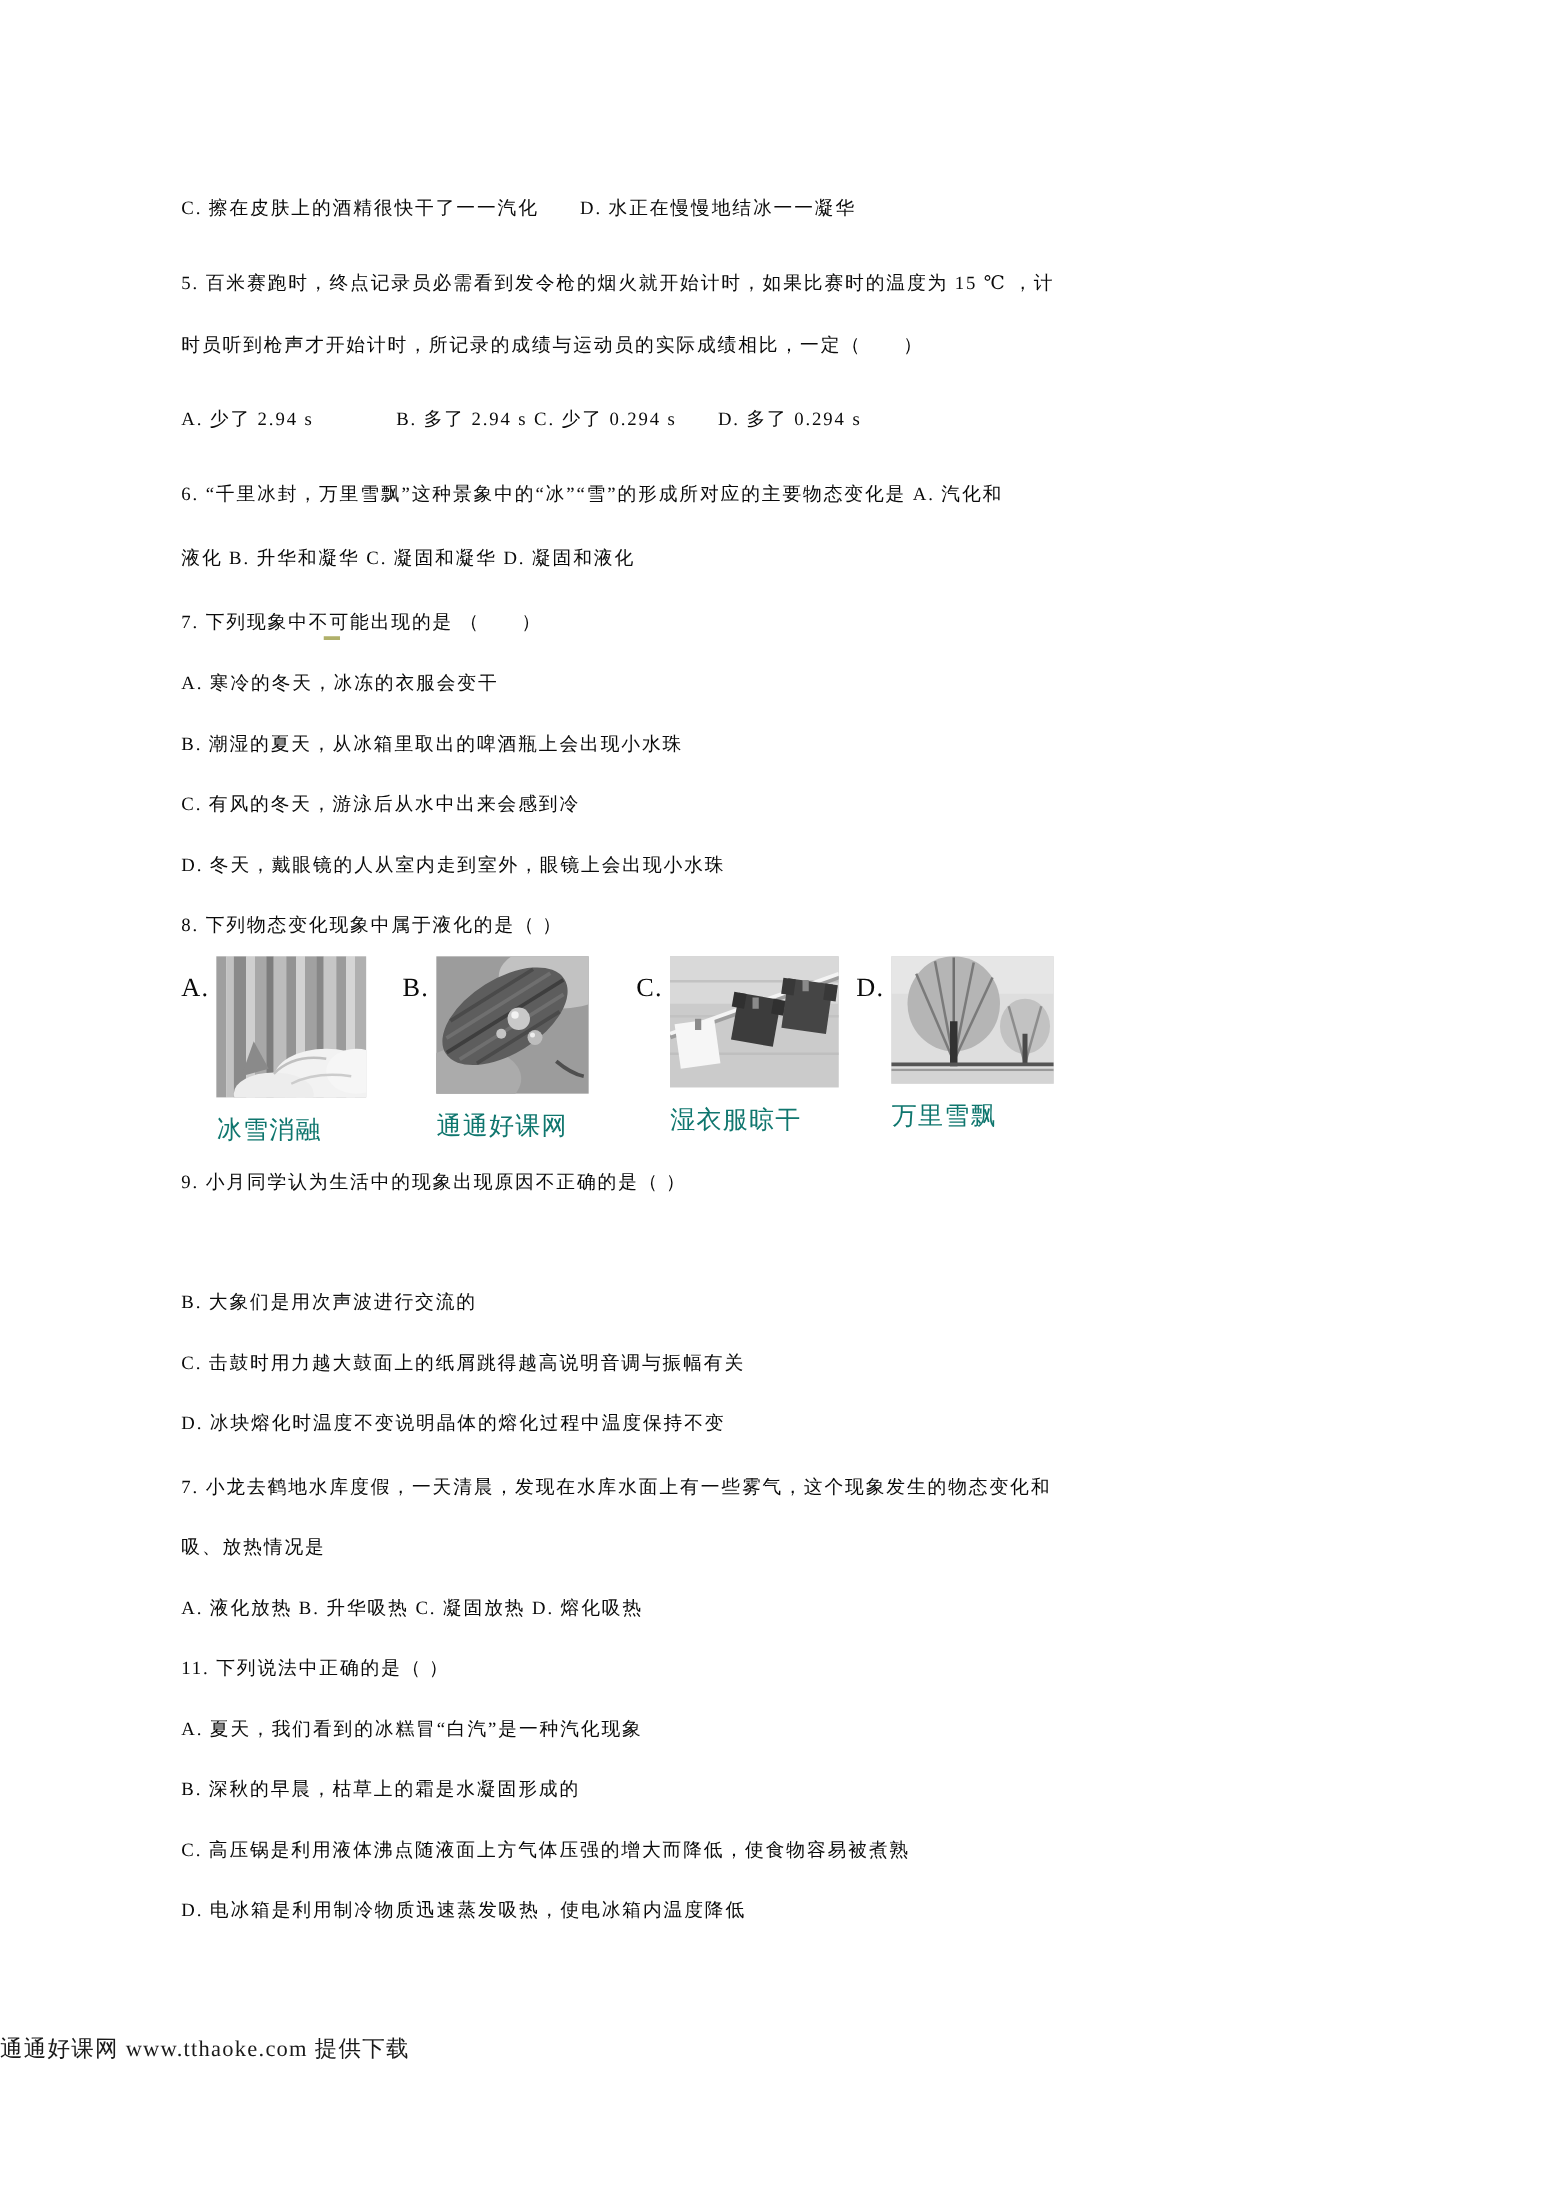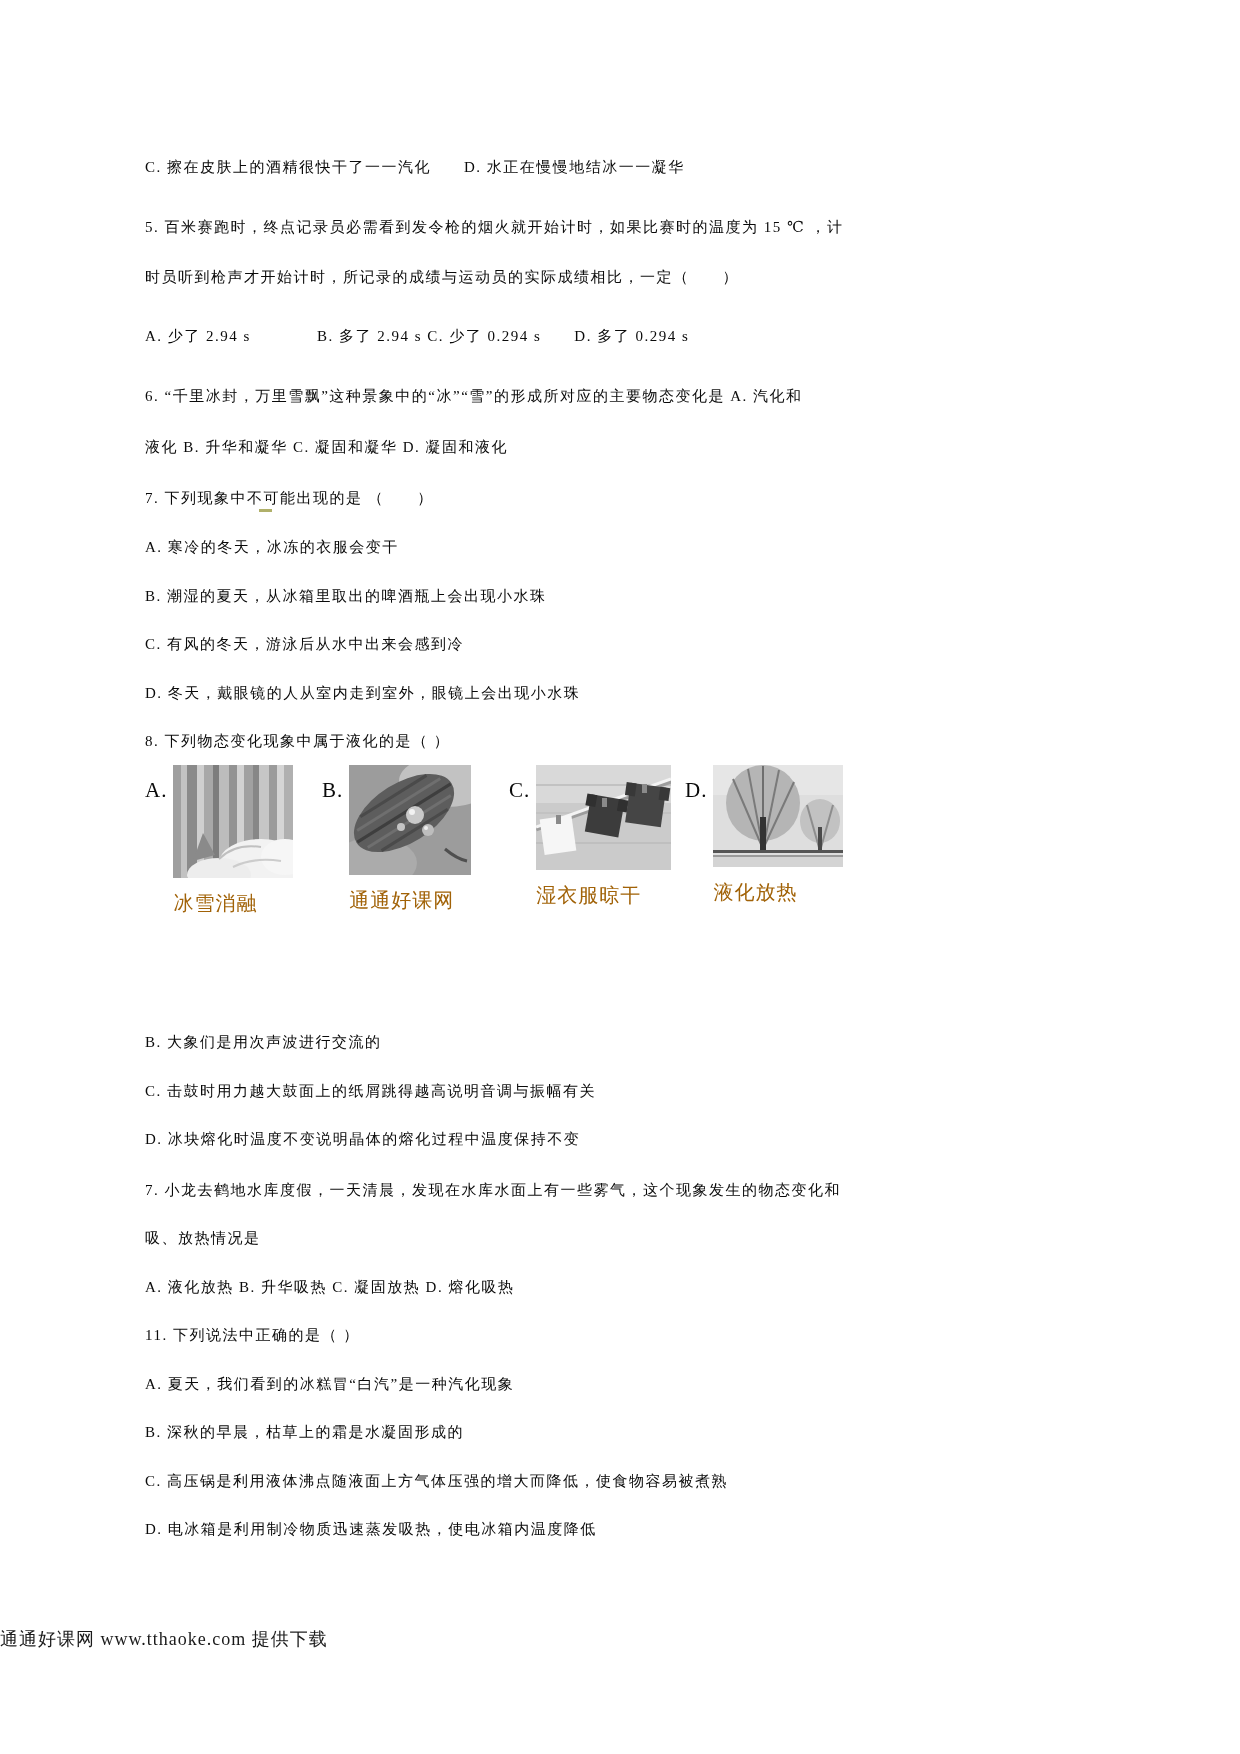--- a/index.html
+++ b/index.html
@@ -41,21 +41,21 @@
   }
   .fig-body { display: flex; flex-direction: column; }
   .fig-img {
     display: block;
     background: #e0e0e0;
   }
   .fig-caption {
     font-size: 20px;
     letter-spacing: 1px;
     margin-top: 12px;
-    color: #a16207;
+    color: #0f766e;
     white-space: pre;
   }
   .proof-mark {
     position: absolute;
     left: 259px;
     top: 509px;
     width: 13px;
     height: 3px;
     background: #b0b06a;
   }
@@ -197,24 +197,25 @@
         <line x1="50" y1="84" x2="81" y2="17" stroke="#7a7a7a" stroke-width="2"></line>
         <rect x="47" y="52" width="6" height="36" fill="#333333"></rect>
         <ellipse cx="107" cy="56" rx="20" ry="22" fill="#c2c2c2"></ellipse>
         <line x1="107" y1="86" x2="94" y2="40" stroke="#8d8d8d" stroke-width="2"></line>
         <line x1="107" y1="86" x2="120" y2="40" stroke="#8d8d8d" stroke-width="2"></line>
         <rect x="105" y="62" width="4" height="25" fill="#4a4a4a"></rect>
         <rect x="0" y="85" width="130" height="3" fill="#555555"></rect>
         <rect x="0" y="90" width="130" height="2" fill="#9a9a9a"></rect>
         <rect x="0" y="92" width="130" height="10" fill="#d4d4d4"></rect>
       </svg>
-      <div class="fig-caption">液化放热</div>
-    </div>
-  </div>
-
+      <div class="fig-caption">万里雪飘</div>
+    </div>
+  </div>
+
+  <div class="line" style="top:934px">9. 小月同学认为生活中的现象出现原因不正确的是（ ）</div>
   <div class="line" style="top:1030px">B. 大象们是用次声波进行交流的</div>
   <div class="line" style="top:1079px">C. 击鼓时用力越大鼓面上的纸屑跳得越高说明音调与振幅有关</div>
   <div class="line" style="top:1127px">D. 冰块熔化时温度不变说明晶体的熔化过程中温度保持不变</div>
 
   <div class="line" style="top:1178px">7. 小龙去鹤地水库度假，一天清晨，发现在水库水面上有一些雾气，这个现象发生的物态变化和</div>
   <div class="line" style="top:1226px">吸、放热情况是</div>
   <div class="line" style="top:1275px">A. 液化放热 B. 升华吸热 C. 凝固放热 D. 熔化吸热</div>
 
   <div class="line" style="top:1323px">11. 下列说法中正确的是（ ）</div>
   <div class="line" style="top:1372px">A. 夏天，我们看到的冰糕冒“白汽”是一种汽化现象</div>

